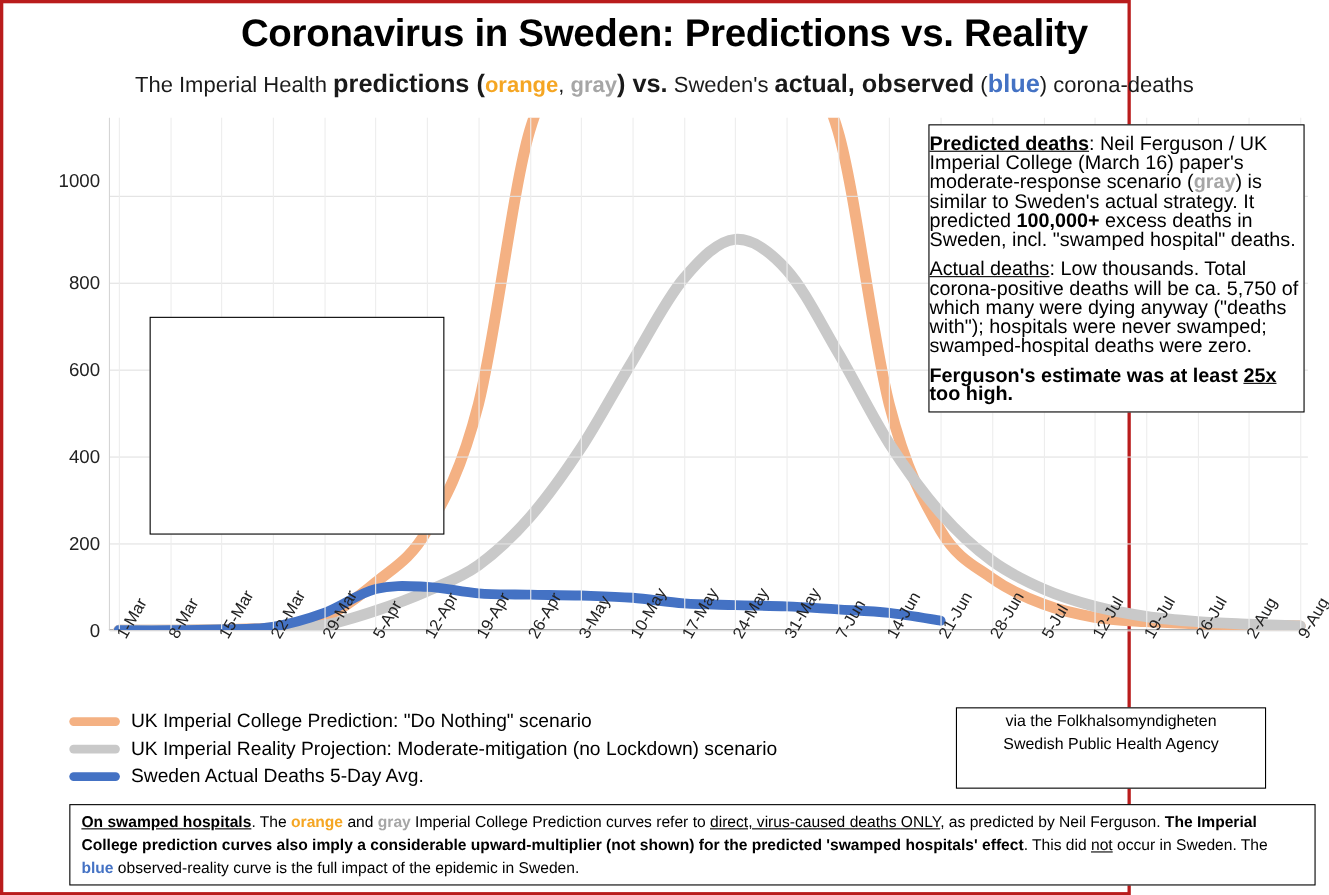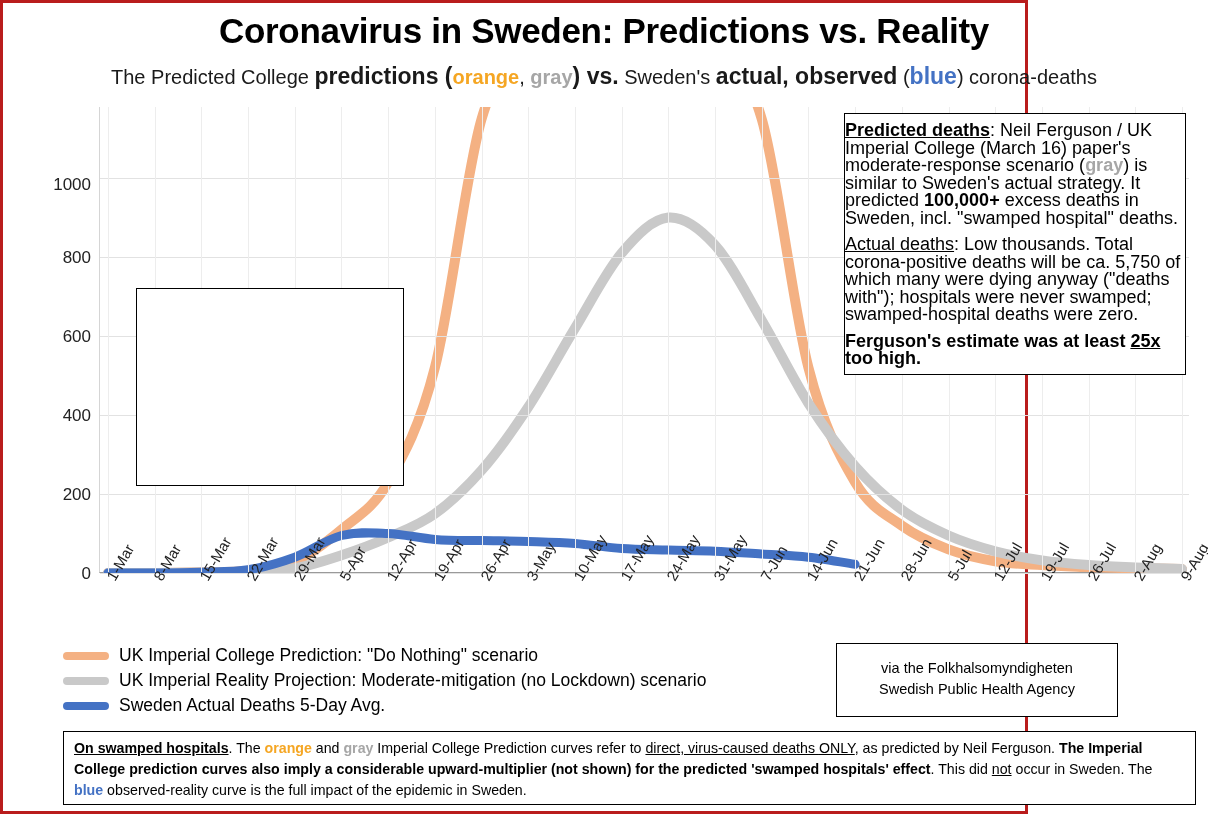--- a/index.html
+++ b/index.html
@@ -87,22 +87,22 @@
     left:841px;top:110px;width:342px;height:262px;
     padding:8px 0;
     font-size:18px;line-height:17.5px;color:#000;
   }
   #box-left{
     left:133px;top:285px;width:268px;height:198px;
     padding:9px 11px;
     font-size:13.5px;line-height:19px;color:#000;
   }
   #box-source{
-    left:833px;top:640px;width:282px;height:74px;
-    padding:14px 8px;
+    left:866px;top:640px;width:282px;height:74px;
+    padding:2px 8px;
     text-align:center;
     font-size:14.5px;line-height:21px;color:#000;
   }
   #box-bottom{
     left:60px;top:728px;width:1133px;height:74px;
     padding:6px 10px;
     font-size:14.2px;line-height:21px;color:#000;
   }
   .u{text-decoration:underline;}
   .b{font-weight:bold;}
@@ -126,21 +126,21 @@
   .legend-label{font-size:17.5px;color:#000;}
 </style>
 </head>
 <body>
 
 <div id="frame">
 
   <div id="title">Coronavirus in Sweden: Predictions vs. Reality</div>
 
   <div id="subtitle">
-    <span>The Predicted College </span><span class="big">predictions</span><span class="big"> (</span><span class="orange">orange</span><span>, </span><span class="gray">gray</span><span class="big">) </span><span class="big">vs.</span><span> Sweden's </span><span class="bold big">actual, observed</span><span> (</span><span class="blue big">blue</span><span>) </span><span>corona-deaths</span>
+    <span>The Imperial Health </span><span class="big">predictions</span><span class="big"> (</span><span class="orange">orange</span><span>, </span><span class="gray">gray</span><span class="big">) </span><span class="big">vs.</span><span> Sweden's </span><span class="bold big">actual, observed</span><span> (</span><span class="blue big">blue</span><span>) </span><span>corona-deaths</span>
   </div>
 
   <div id="plot">
 
     <svg class="curves" id="curves" width="1090" height="466" viewBox="0 0 1090 466">
         <defs>
           <clipPath id="plotclip">
             <rect x="0" y="0" width="1090" height="466"></rect>
           </clipPath>
         </defs>
@@ -152,21 +152,21 @@
       <div class="ytick" style="top: 466px;">0</div>
       <div class="gridline" style="top: 387.017px;"></div>
       <div class="ytick" style="top: 387.017px;">200</div>
       <div class="gridline" style="top: 308.034px;"></div>
       <div class="ytick" style="top: 308.034px;">400</div>
       <div class="gridline" style="top: 229.051px;"></div>
       <div class="ytick" style="top: 229.051px;">600</div>
       <div class="gridline" style="top: 150.068px;"></div>
       <div class="ytick" style="top: 150.068px;">800</div>
       <div class="gridline" style="top: 71.0847px;"></div>
-      <div class="ytick" style="top: 77px;">1000</div>
+      <div class="ytick" style="top: 57px;">1000</div>
       <div class="vgrid" style="left: 8px;"></div>
       <div class="vgrid" style="left: 54.6957px;"></div>
       <div class="vgrid" style="left: 101.391px;"></div>
       <div class="vgrid" style="left: 148.087px;"></div>
       <div class="vgrid" style="left: 194.783px;"></div>
       <div class="vgrid" style="left: 241.478px;"></div>
       <div class="vgrid" style="left: 288.174px;"></div>
       <div class="vgrid" style="left: 334.87px;"></div>
       <div class="vgrid" style="left: 381.565px;"></div>
       <div class="vgrid" style="left: 428.261px;"></div>

